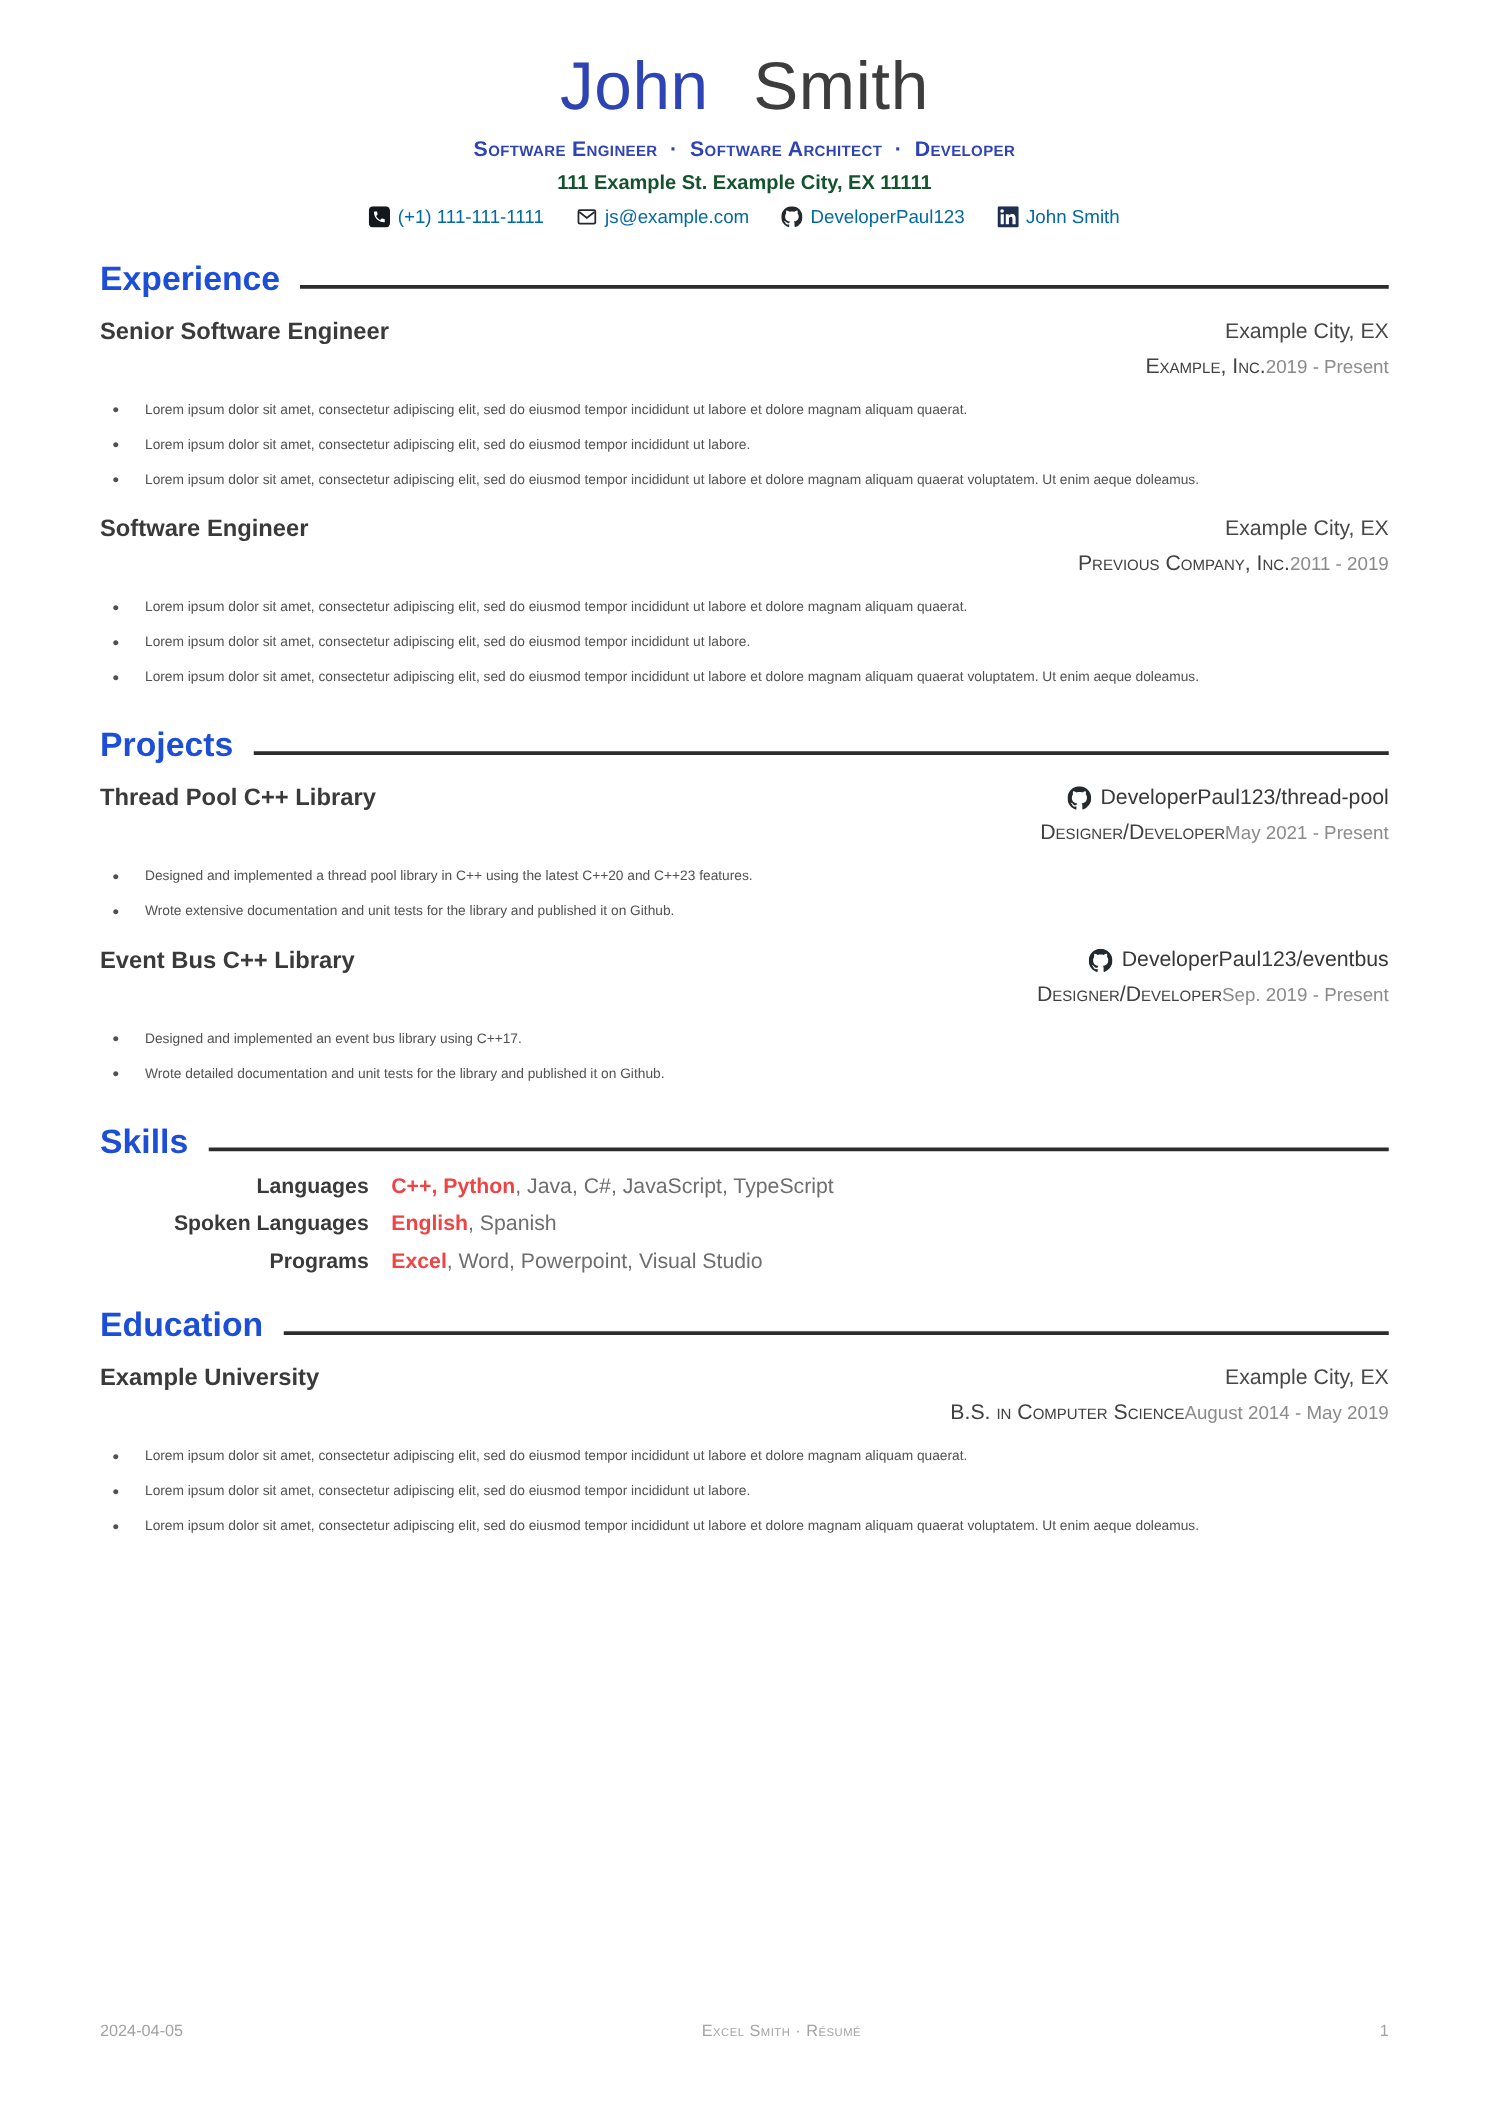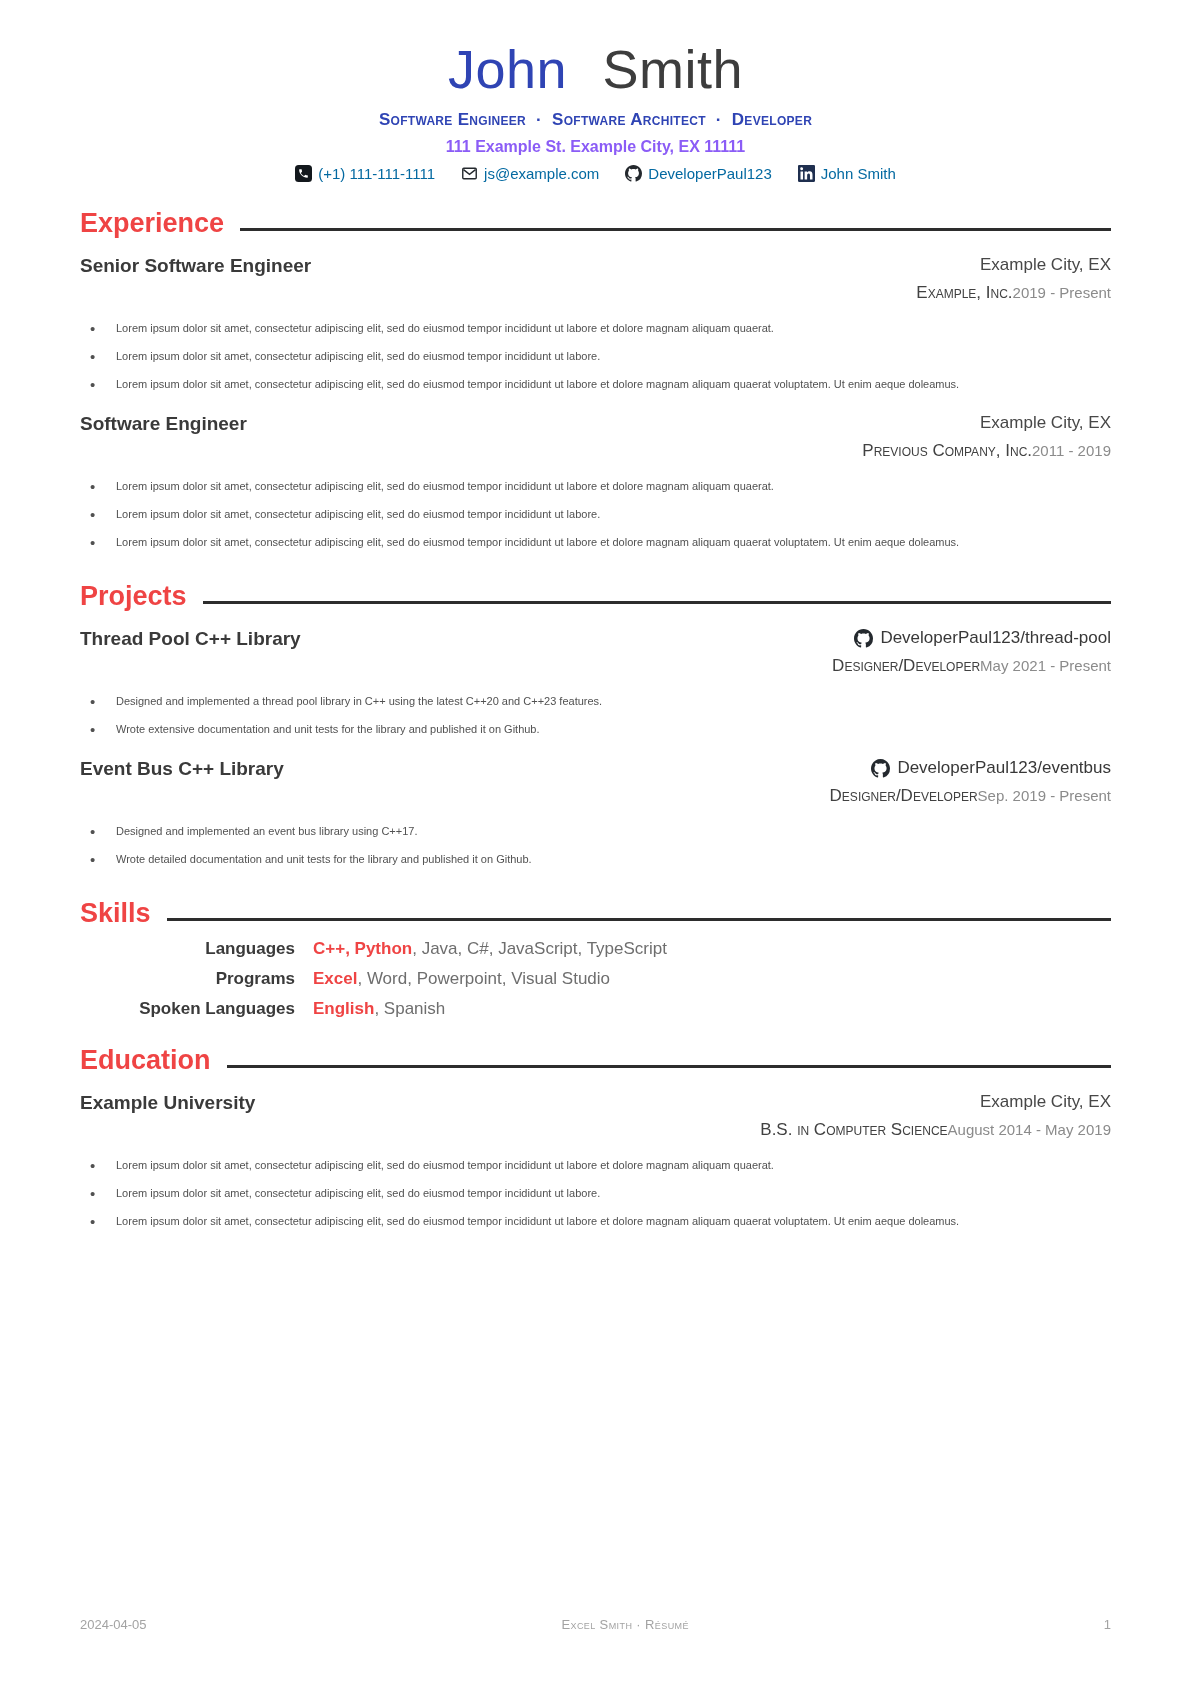--- a/index.html
+++ b/index.html
@@ -9,29 +9,29 @@
   .content { padding:38px 80px 0 80px; }
 
   
   .hdr { text-align:center; }
   .name { font-size:54px; letter-spacing:.5px; }
   .name .first { font-weight:300; color:#2f44b4; }
   .name .last  { font-weight:400; color:#3d3d3d; margin-left:20px; }
   .tagline { margin-top:10px; font-size:17px; font-weight:600; color:#2f44b4;
              font-variant:small-caps; letter-spacing:.3px; }
   .tagline .sep { margin:0 10px; font-weight:700; }
-  .address { margin-top:8px; font-size:16px; font-weight:700; color:#8b5cf6; }
+  .address { margin-top:8px; font-size:16px; font-weight:700; color:#14532d; }
   .contacts { margin-top:9px; font-size:15px; color:#0369a1;
               display:flex; justify-content:center; align-items:center; gap:26px; }
   .contact { display:inline-flex; align-items:center; gap:6px; cursor:pointer; }
   .cicon { width:17px; height:17px; display:inline-block; flex:0 0 auto; }
 
   
   .sec-head { display:flex; align-items:center; margin-top:26px; margin-bottom:10px; }
-  .sec-head h2 { font-size:27px; font-weight:700; color:#ef4444; white-space:nowrap; }
+  .sec-head h2 { font-size:27px; font-weight:700; color:#1d4ed8; white-space:nowrap; }
   .sec-head .rule { flex:1; border-bottom:3px solid #2d2d2d; margin-left:16px; margin-top:12px; }
 
   .entry { margin-top:16px; }
   .erow1 { display:flex; justify-content:space-between; align-items:flex-start; }
   .erow1 h3 { font-size:19px; font-weight:700; color:#3a3a3a; }
   .erow1 .right { font-size:17px; color:#474747; }
   .erow2 { display:flex; justify-content:flex-end; align-items:baseline; margin-top:6px; }
   .sc { font-variant:small-caps; font-size:17px; color:#414141; }
   .date { font-size:15px; color:#8b8b8b; }
   .repo { display:inline-flex; align-items:center; gap:7px; font-size:17px; color:#383838; cursor:pointer; }
@@ -191,26 +191,26 @@
       <div class="sec-head">
         <h2>Skills</h2>
         <div class="rule"></div>
       </div>
       <div class="skills">
         <div class="skill-row">
           <span class="lbl">Languages</span>
           <span class="val"><span class="hl">C++, Python</span><span>, Java, C#, JavaScript, TypeScript</span></span>
         </div>
         <div class="skill-row">
+          <span class="lbl">Spoken Languages</span>
+          <span class="val"><span class="hl">English</span><span>, Spanish</span></span>
+        </div>
+        <div class="skill-row">
           <span class="lbl">Programs</span>
           <span class="val"><span class="hl">Excel</span><span>, Word, Powerpoint, Visual Studio</span></span>
-        </div>
-        <div class="skill-row">
-          <span class="lbl">Spoken Languages</span>
-          <span class="val"><span class="hl">English</span><span>, Spanish</span></span>
         </div>
       </div>
     </section>
 
     <section>
       <div class="sec-head">
         <h2>Education</h2>
         <div class="rule"></div>
       </div>
 

